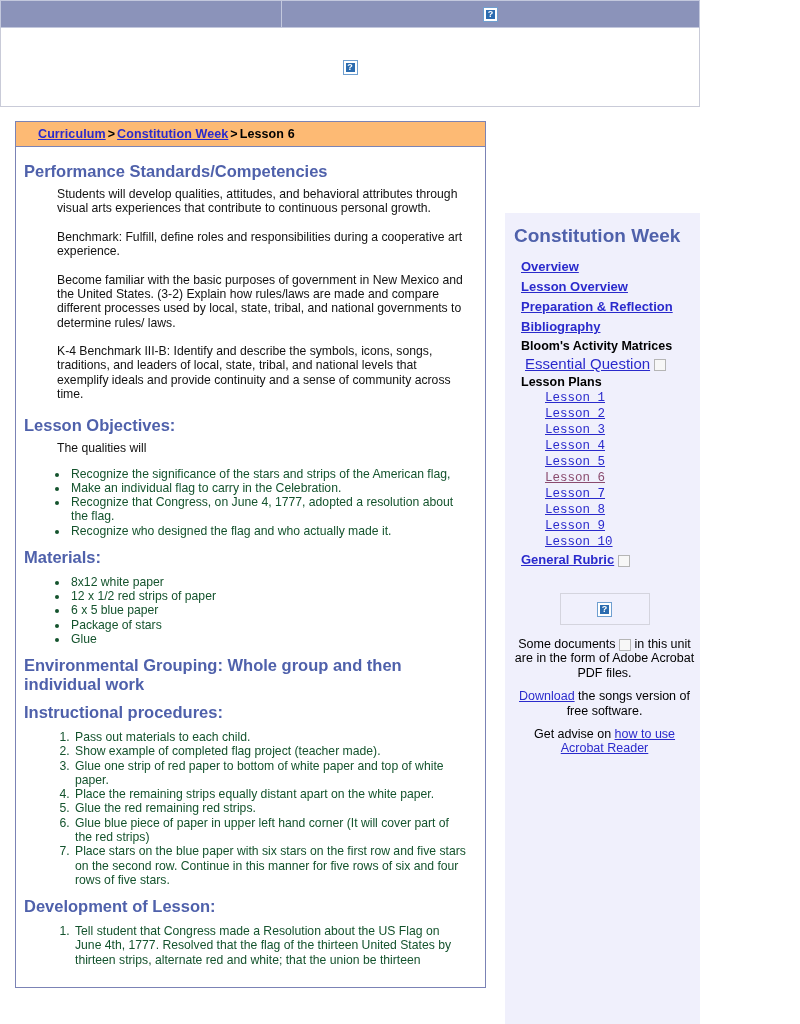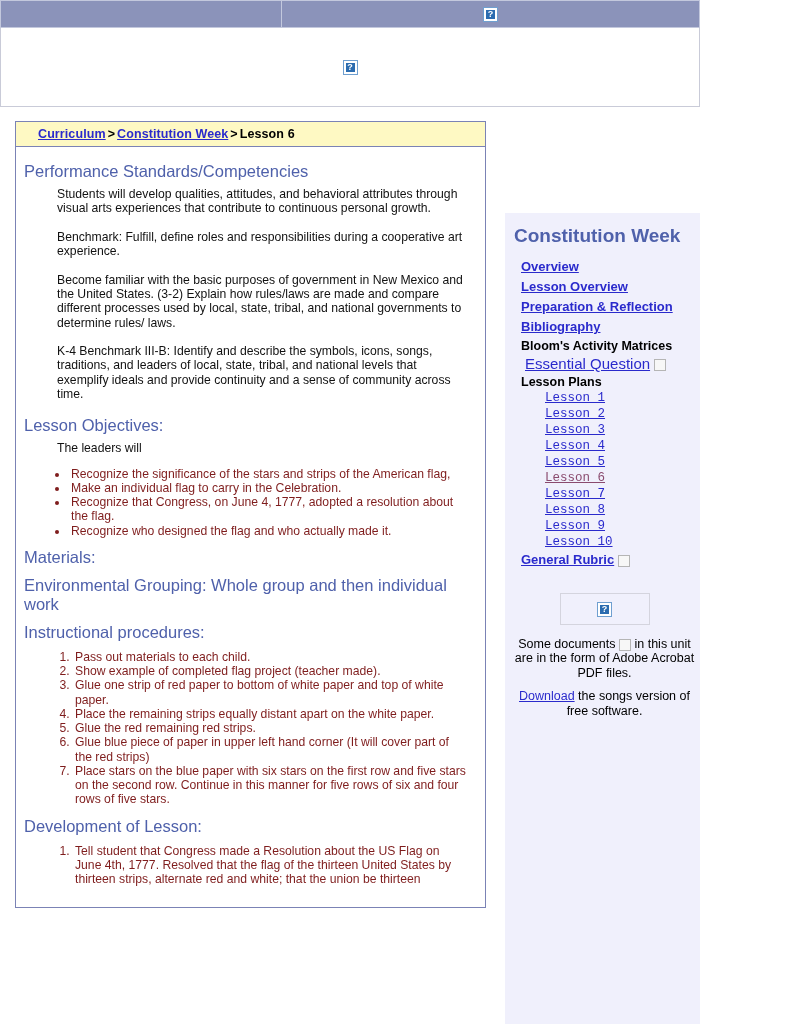--- a/index.html
+++ b/index.html
@@ -91,63 +91,63 @@
     padding: 14px 0 0 15px;
     box-sizing: border-box;
   }
   #content-box {
     width: 471px;
     border: 1px solid #7b83b5;
     box-sizing: border-box;
     background: #ffffff;
   }
   #breadcrumb {
-    background: #fef9c3;
+    background: #fdba74;
     border-bottom: 1px solid #7b83b5;
     padding: 5px 0 5px 22px;
     font-size: 12.5px;
     font-weight: bold;
     color: #000000;
     letter-spacing: 0.1px;
   }
   #breadcrumb a {
     color: #2a2acc;
     text-decoration: underline;
   }
   .bc-sep { color: #000; font-weight: bold; padding: 0 2px; }
   .bc-current { color: #000; font-weight: bold; }
 
   #content-inner {
     padding: 6px 8px 10px 4px;
   }
   h2.sec-head {
     color: #4f61ab;
     font-size: 16.5px;
-    font-weight: normal;
+    font-weight: bold;
     margin: 9px 0 6px 4px;
     line-height: 1.15;
   }
   h2.sec-head.wide { margin-right: 20px; }
 
   .para {
     font-size: 12.2px;
     color: #111111;
     line-height: 1.18;
     margin: 0 14px 14px 37px;
   }
   .lead {
     font-size: 12.2px;
     color: #111111;
     margin: 6px 0 12px 37px;
   }
   ul.blist, ol.nlist {
     margin: 8px 10px 10px 0;
     padding-left: 49px;
     font-size: 12.2px;
-    color: #7f1d1d;
+    color: #14532d;
     line-height: 1.17;
   }
   ul.blist li, ol.nlist li {
     margin: 0 0 0 0;
     padding-left: 2px;
   }
   ol.nlist { padding-left: 53px; }
 
   
   #sidebar {
@@ -252,29 +252,36 @@
 
       <div id="content-inner">
 
         <h2 class="sec-head">Performance Standards/Competencies</h2>
         <p class="para">Students will develop qualities, attitudes, and behavioral attributes through visual arts experiences that contribute to continuous personal growth.</p>
         <p class="para">Benchmark: Fulfill, define roles and responsibilities during a cooperative art experience.</p>
         <p class="para">Become familiar with the basic purposes of government in New Mexico and the United States. (3-2) Explain how rules/laws are made and compare different processes used by local, state, tribal, and national governments to determine rules/ laws.</p>
         <p class="para">K-4 Benchmark III-B: Identify and describe the symbols, icons, songs, traditions, and leaders of local, state, tribal, and national levels that exemplify ideals and provide continuity and a sense of community across time.</p>
 
         <h2 class="sec-head">Lesson Objectives:</h2>
-        <p class="lead">The leaders will</p>
+        <p class="lead">The qualities will</p>
         <ul class="blist">
           <li>Recognize the significance of the stars and strips of the American flag,</li>
           <li>Make an individual flag to carry in the Celebration.</li>
           <li>Recognize that Congress, on June 4, 1777, adopted a resolution about the flag.</li>
           <li>Recognize who designed the flag and who actually made it.</li>
         </ul>
 
         <h2 class="sec-head">Materials:</h2>
+        <ul class="blist">
+          <li>8x12 white paper</li>
+          <li>12 x 1/2  red strips of paper</li>
+          <li>6 x  5 blue paper</li>
+          <li>Package of stars</li>
+          <li>Glue</li>
+        </ul>
 
         <h2 class="sec-head wide">Environmental Grouping:  Whole group and then individual work</h2>
 
         <h2 class="sec-head">Instructional procedures:</h2>
         <ol class="nlist">
           <li>Pass out materials to each child.</li>
           <li>Show example of completed flag project (teacher made).</li>
           <li>Glue one strip of red paper to bottom of white paper and top of white paper.</li>
           <li>Place the remaining strips equally distant apart on the white paper.</li>
           <li>Glue the red remaining red strips.</li>
@@ -325,15 +332,19 @@
       <span>Some documents</span>
       <span class="broken-img-sm"></span>
       <span>in this unit are in the form of Adobe Acrobat PDF files.</span>
     </div>
 
     <div class="side-note">
       <a href="#">Download</a>
       <span>the songs version of free software.</span>
     </div>
 
+    <div class="side-note">
+      <span>Get advise on</span>
+      <a href="#">how to use Acrobat Reader</a>
+    </div>
   </div>
 
 </div>
 
 </body></html>

